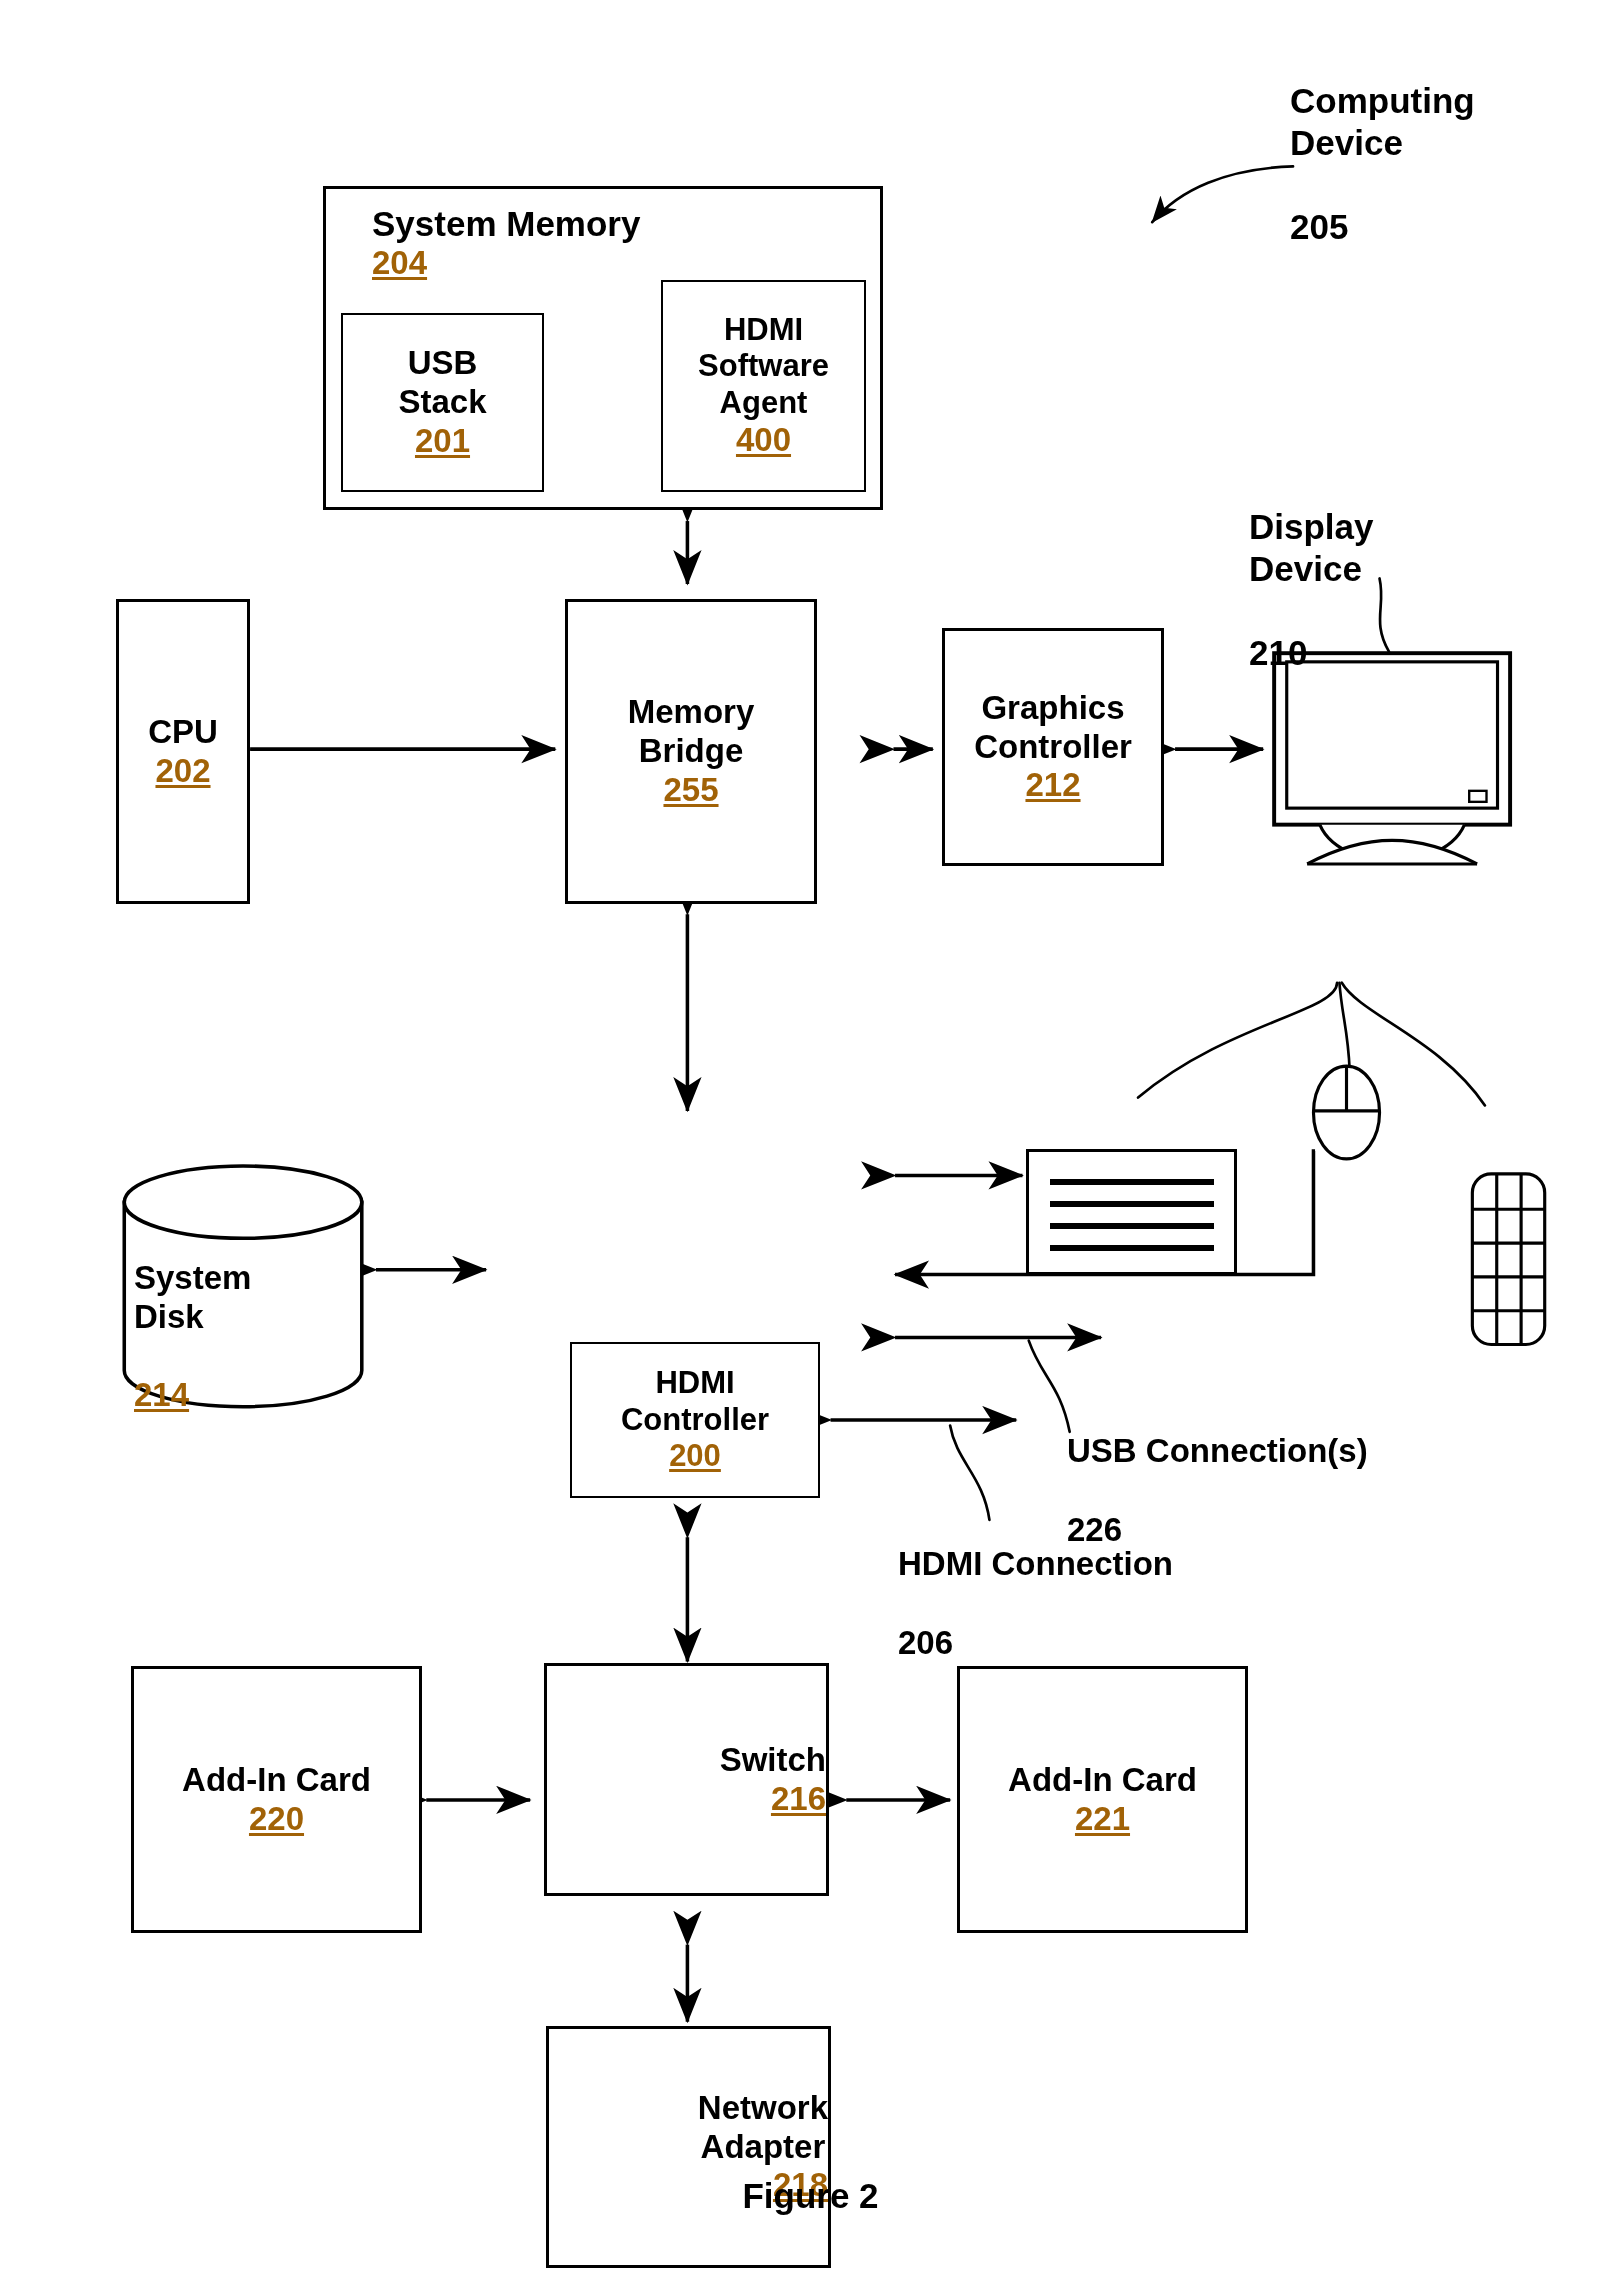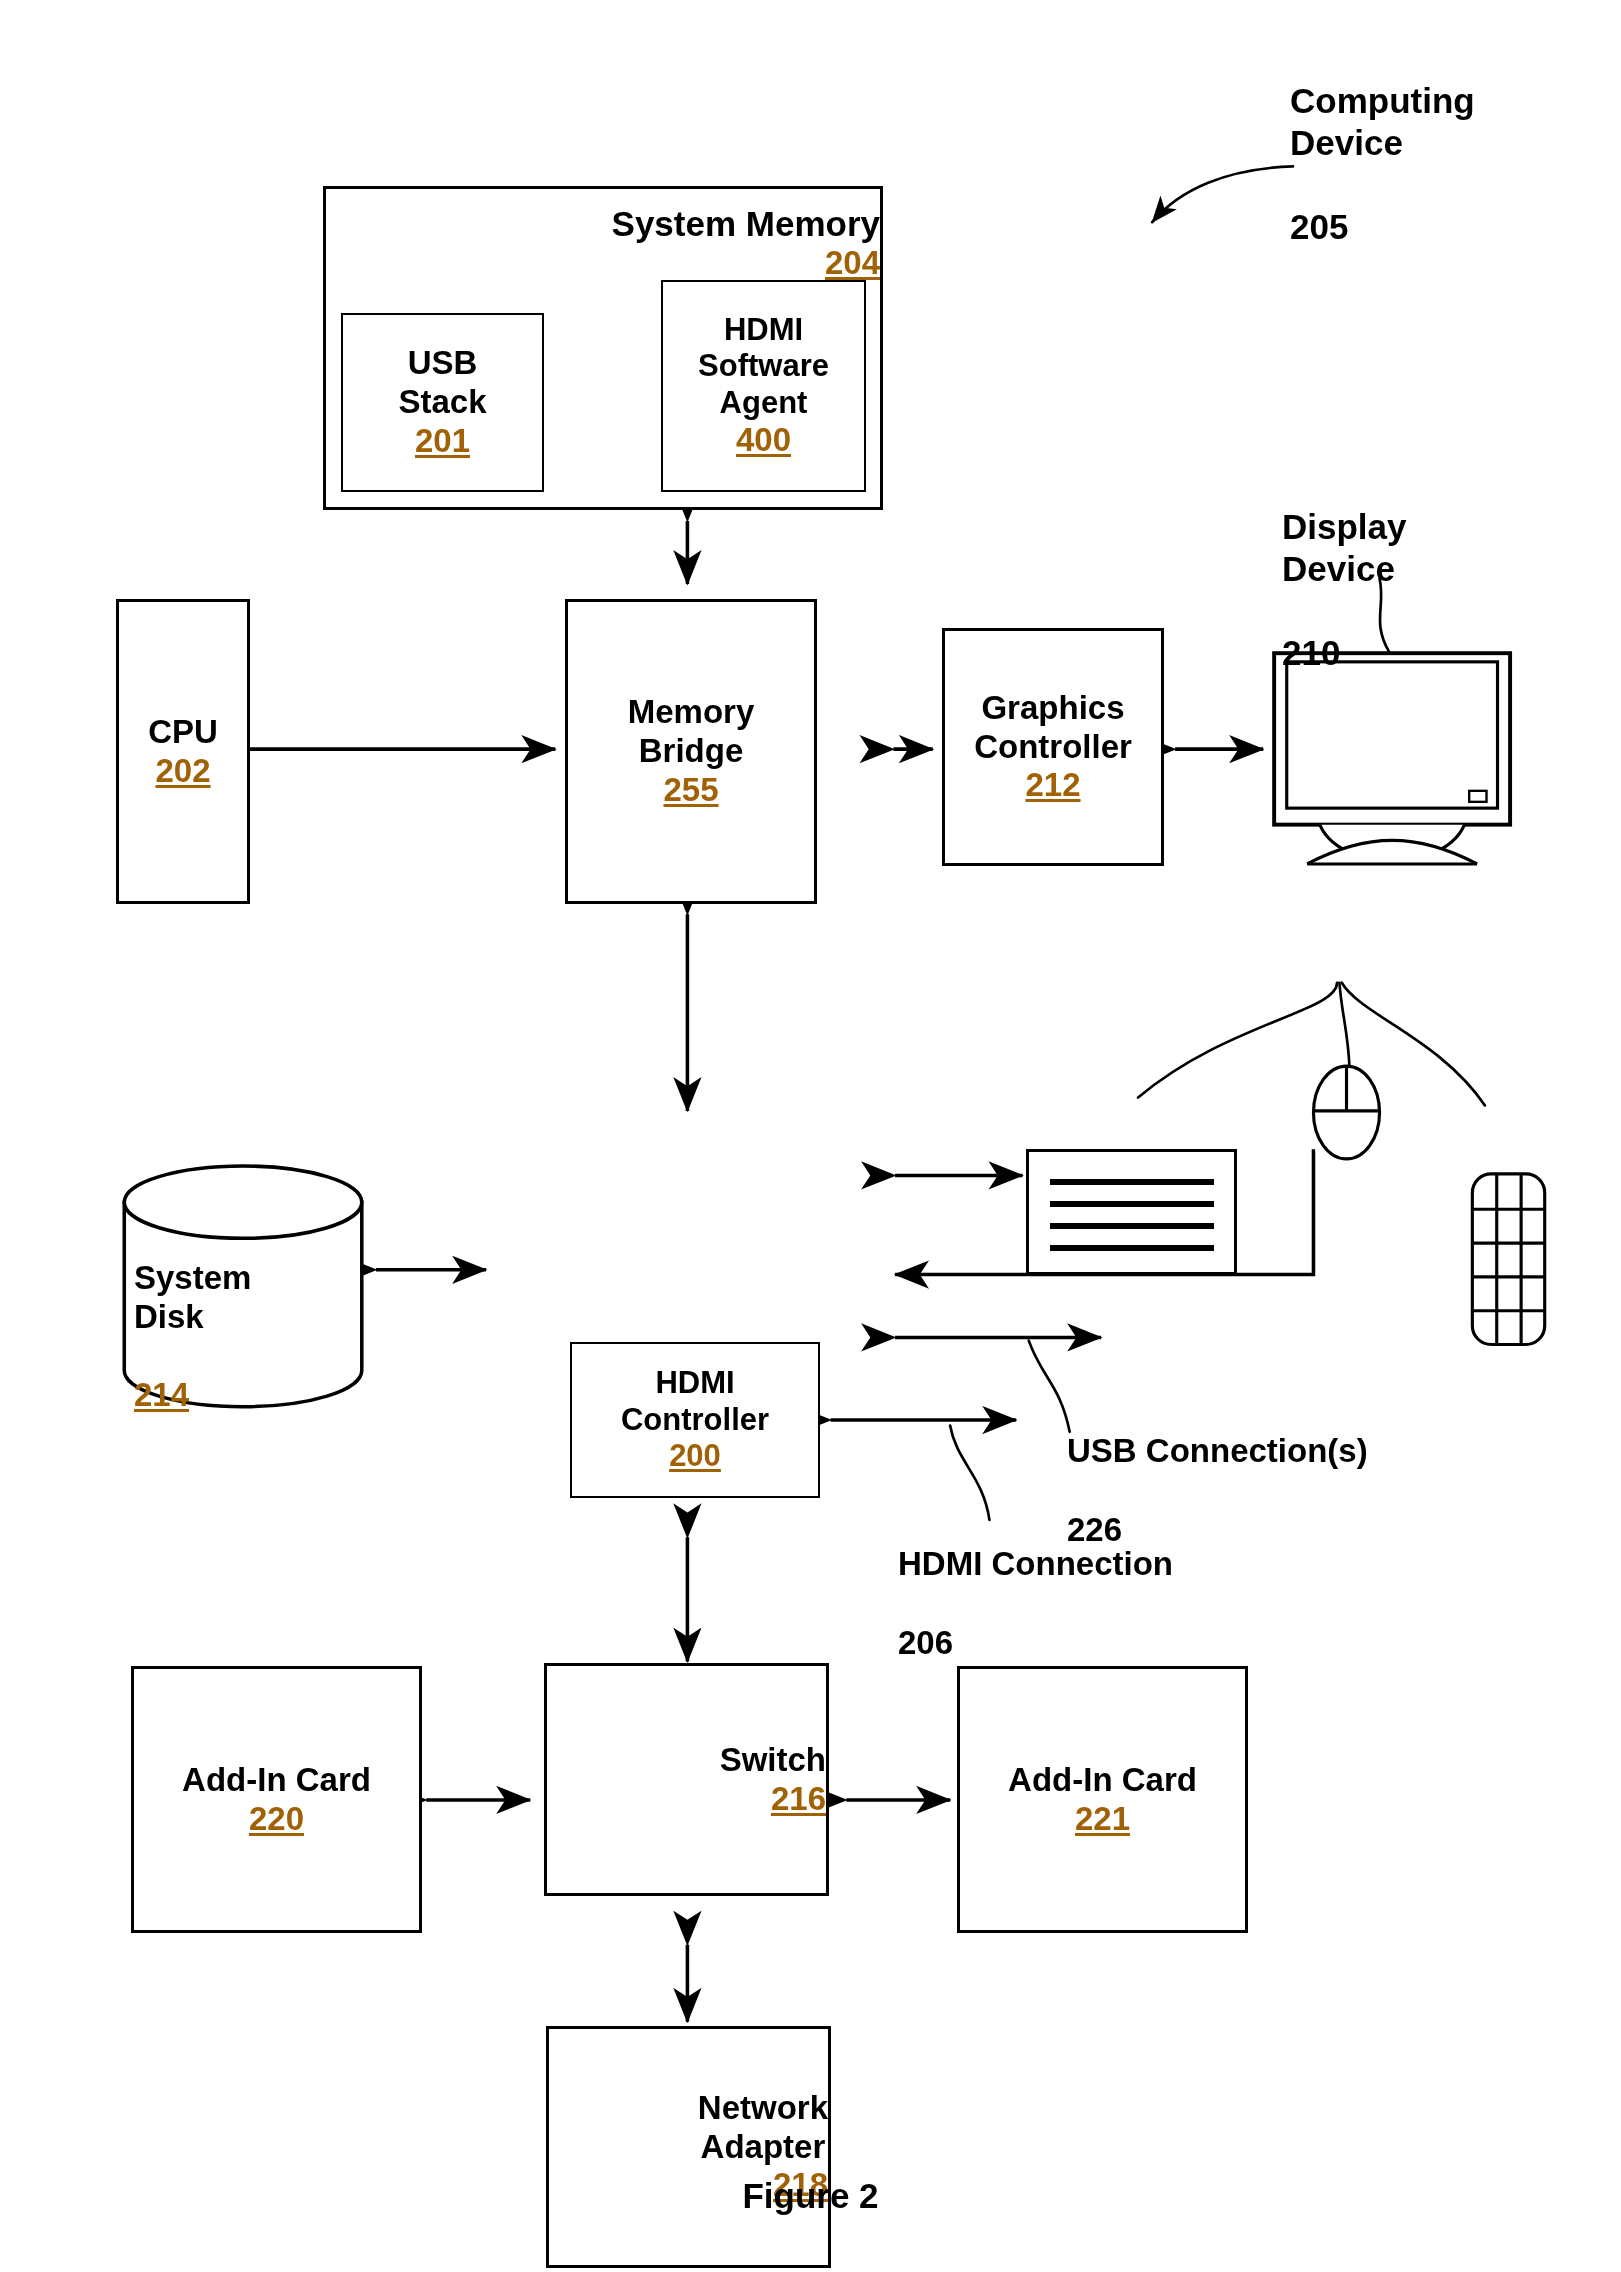--- a/index.html
+++ b/index.html
@@ -65,21 +65,22 @@
     line-height: 1.2;
     white-space: pre-line;
   }
 
   
   .mem-title {
     position: absolute;
     left: 0;
     right: 0;
     top: 14px;
-    text-align: right;
+    text-align: left;
+    padding-left: 46px;
   }
 
   
   .io-title {
     position: absolute;
     left: 0;
     right: 0;
     top: 17.3px;
     text-align: center;
   }
@@ -232,21 +233,21 @@
 Bridge</div>
     <div class="ref f42">255</div>
   </div>
 
   <div class="box" style="left:942px; top:628px; width:222px; height:238px;">
     <div class="lbl f42">Graphics
 Controller</div>
     <div class="ref f42">212</div>
   </div>
 
-  <div class="callout f44" style="left:1282px; top:464px; width:275px;">
+  <div class="callout f44" style="left:1249px; top:464px; width:275px;">
     <div>Display
 Device</div>
     <div>210</div>
   </div>
 
 
 
   <div class="box thin" style="left:570px; top:1342px; width:250px; height:156px;">
     <div class="lbl f40">HDMI
 Controller</div>

